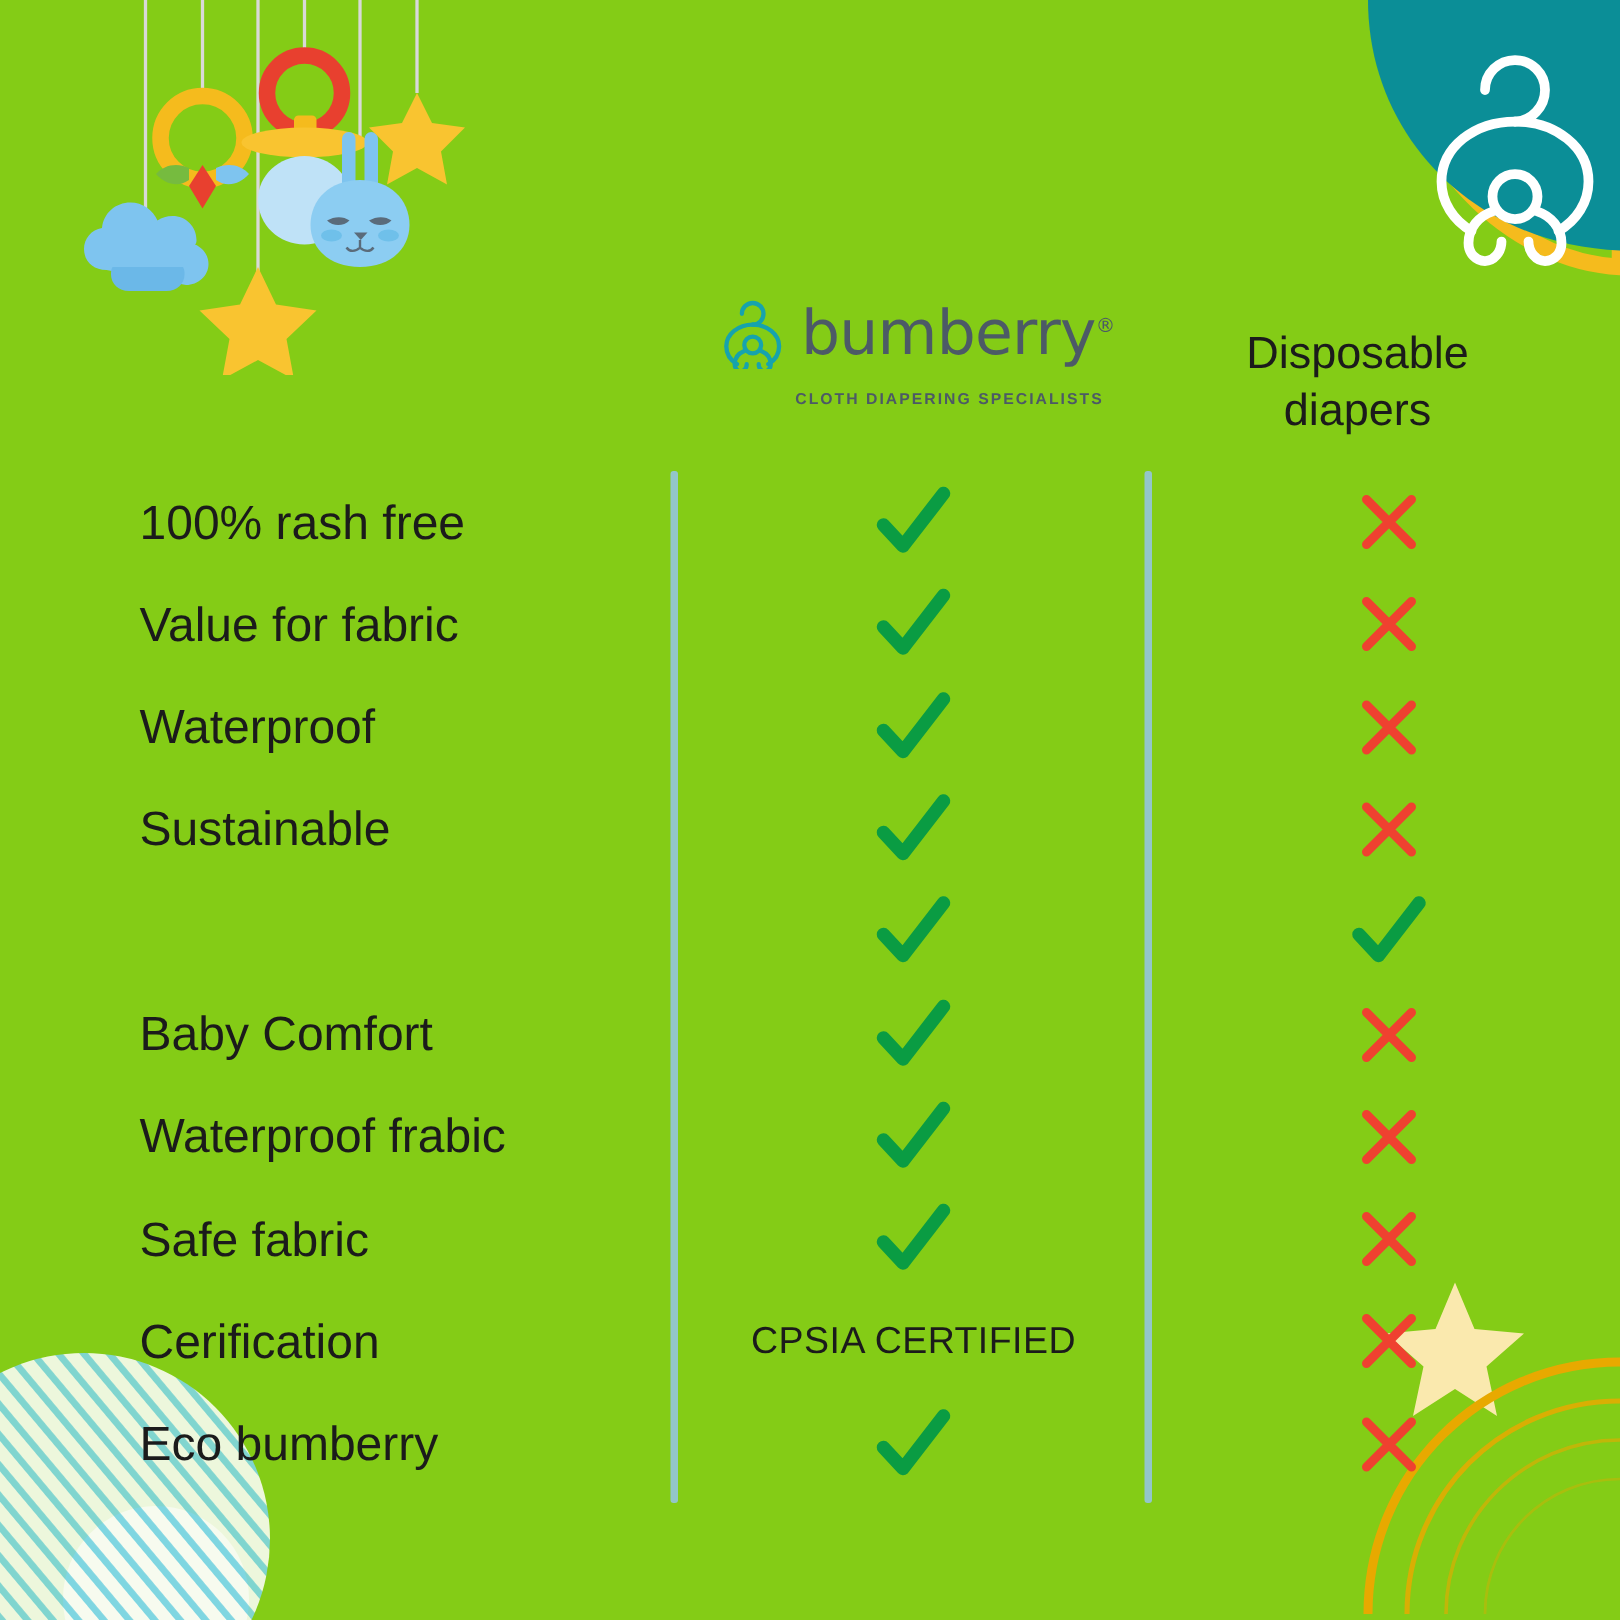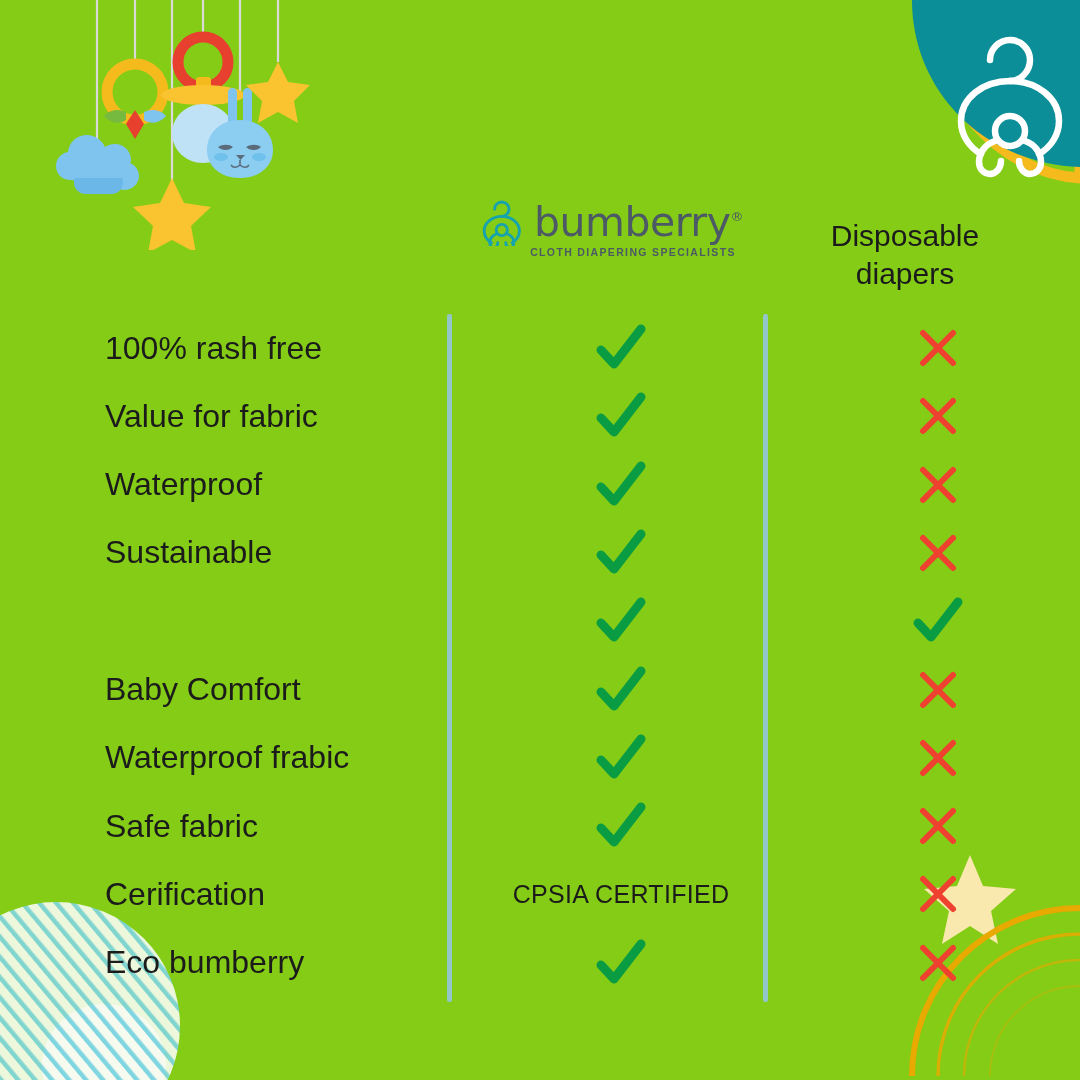--- a/index.html
+++ b/index.html
@@ -31,29 +31,29 @@
   #brand-head{left:470px;top:198px;width:280px;height:95px;}
   #brand-logo-row{display:flex;align-items:center;justify-content:center;gap:9px;}
   #brand-wordmark{
     font-size:41px;color:#4c5a66;letter-spacing:-0.5px;
     font-family:"DejaVu Sans",sans-serif;font-weight:400;line-height:1;
     position:relative;
   }
   #brand-reg{font-size:13px;vertical-align:super;color:#4c5a66;}
   #brand-tagline{
     font-size:10.5px;letter-spacing:1.35px;color:#4c5a66;font-weight:bold;
-    margin-top:0;margin-left:46px;
+    margin-top:14px;margin-left:46px;
   }
 
   #disposable-head{
     left:790px;top:196px;width:230px;
     font-size:30px;color:#1b1b1b;line-height:1.28;margin-top:21px;
   }
 
-  .row{position:absolute;left:16px;width:924px;height:64px;}
+  .row{position:absolute;left:4px;width:924px;height:64px;}
   .row-label{
     position:absolute;left:89px;top:0;width:340px;height:64px;
     display:flex;align-items:center;
     font-size:32px;color:#1b1b1b;white-space:nowrap;
   }
   .cell{position:absolute;top:0;height:64px;display:flex;align-items:center;justify-content:center;}
   .cell-brand{left:447px;width:316px;}
   .cell-disp{left:763px;width:317px;}
 
   .mark{display:block;}

